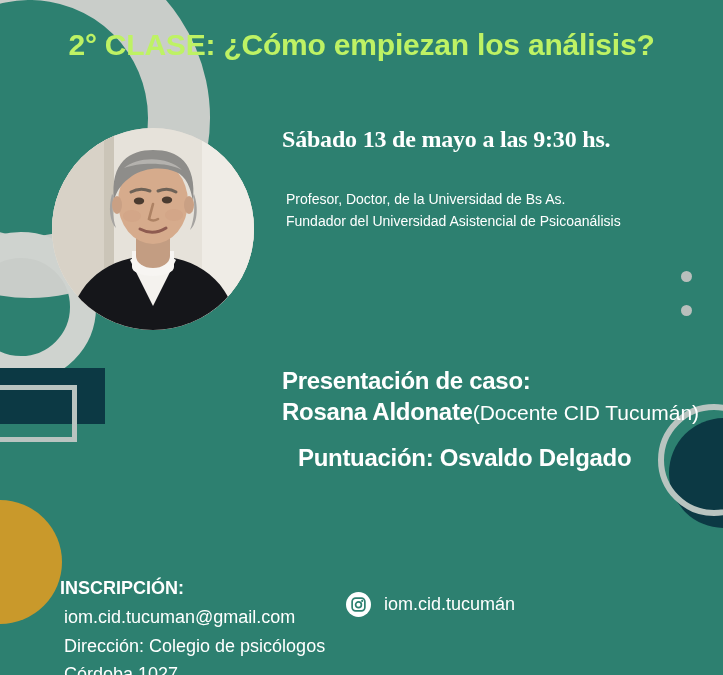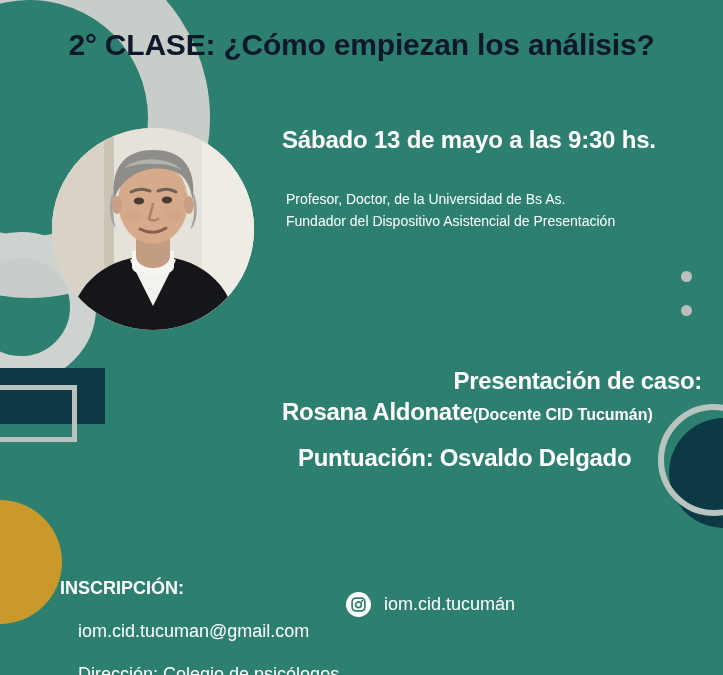--- a/index.html
+++ b/index.html
@@ -120,38 +120,39 @@
   .content { position: relative; z-index: 5; height: 100%; }
 
   .poster-title {
     position: absolute;
     left: 0; right: 0;
     top: 8px;
     text-align: center;
     font-size: 30px;
     font-weight: bold;
     letter-spacing: -0.2px;
-    color: #0f172a;
+    color: #bef264;
     padding: 0 14px;
     box-sizing: border-box;
   }
 
   .main-block {
     position: absolute;
     left: 282px;
     top: 126px;
     width: 420px;
   }
 
   .datetime {
     font-size: 24px;
     font-weight: bold;
     line-height: 1.15;
     margin: 0 0 34px 0;
     letter-spacing: -0.2px;
+    font-family: Liberation Serif, serif;
   }
 
   .speaker-line {
     font-size: 25px;
     font-weight: bold;
     line-height: 1.1;
     margin: 0 0 6px 0;
     letter-spacing: -0.3px;
   }
 
@@ -168,33 +169,32 @@
     left: 282px;
     top: 366px;
     width: 420px;
   }
   .case-heading {
     font-size: 24px;
     font-weight: bold;
     line-height: 1.28;
     margin: 0;
     letter-spacing: -0.3px;
-    text-align: right;
   }
   .case-presenter {
     font-size: 24px;
     font-weight: bold;
     line-height: 1.28;
     margin: 0;
     letter-spacing: -0.3px;
     white-space: nowrap;
   }
   .case-presenter .role {
-    font-size: 16px;
-    font-weight: bold;
+    font-size: 21px;
+    font-weight: normal;
     letter-spacing: 0;
   }
   .case-score {
     font-size: 24px;
     font-weight: bold;
     line-height: 1.28;
     margin: 16px;
     letter-spacing: -0.3px;
   }
 
@@ -208,21 +208,21 @@
   .footer-left .label {
     font-size: 18px;
     font-weight: bold;
     line-height: 1.38;
     margin: 0;
   }
   .footer-left .line {
     font-size: 18px;
     font-weight: normal;
     line-height: 1.38;
-    margin: 18px;
+    margin: 4px;
     white-space: nowrap;
   }
 
   .footer-social {
     position: absolute;
     left: 346px;
     top: 586px;
   }
   .social-row {
     display: flex;
@@ -308,21 +308,21 @@
   <div class="content">
 
     <h1 class="poster-title">2° CLASE: ¿Cómo empiezan los análisis?</h1>
 
     <div class="main-block">
       <p class="datetime">Sábado 13 de mayo a las 9:30 hs.</p>
 
 
       <div class="credentials">
         <div>Profesor, Doctor, de la Universidad de Bs As.</div>
-        <div>Fundador del Dispositivo Asistencial de Presentación</div>
+        <div>Fundador del Universidad Asistencial de Psicoanálisis</div>
       </div>
     </div>
 
     <div class="case-block">
       <p class="case-heading">Presentación de caso:</p>
       <p class="case-presenter">
         <span>Rosana Aldonate</span><span class="role">(Docente CID Tucumán)</span>
       </p>
       <p class="case-score">Puntuación: Osvaldo Delgado</p>
     </div>

